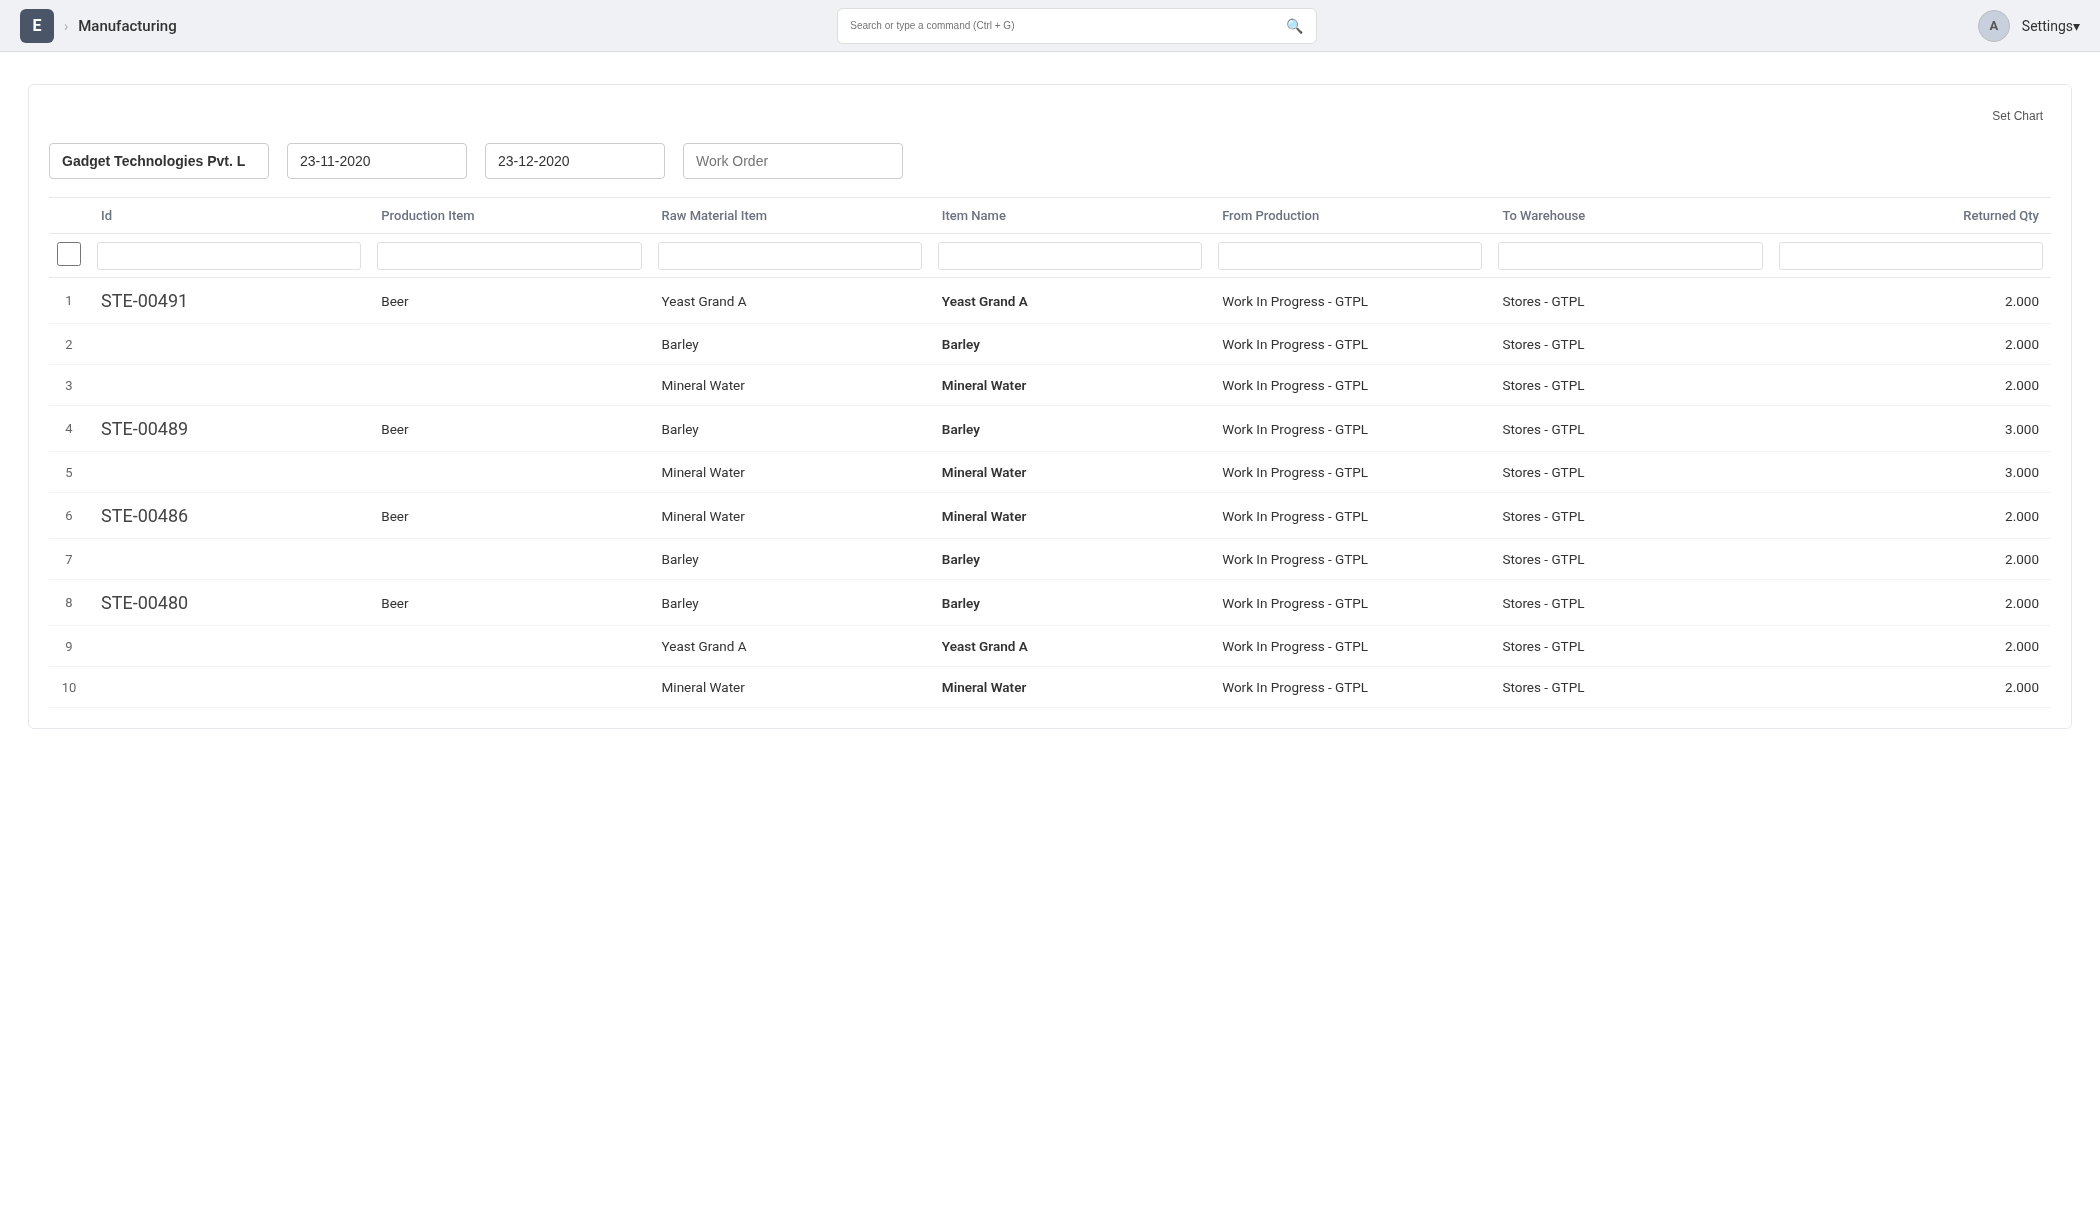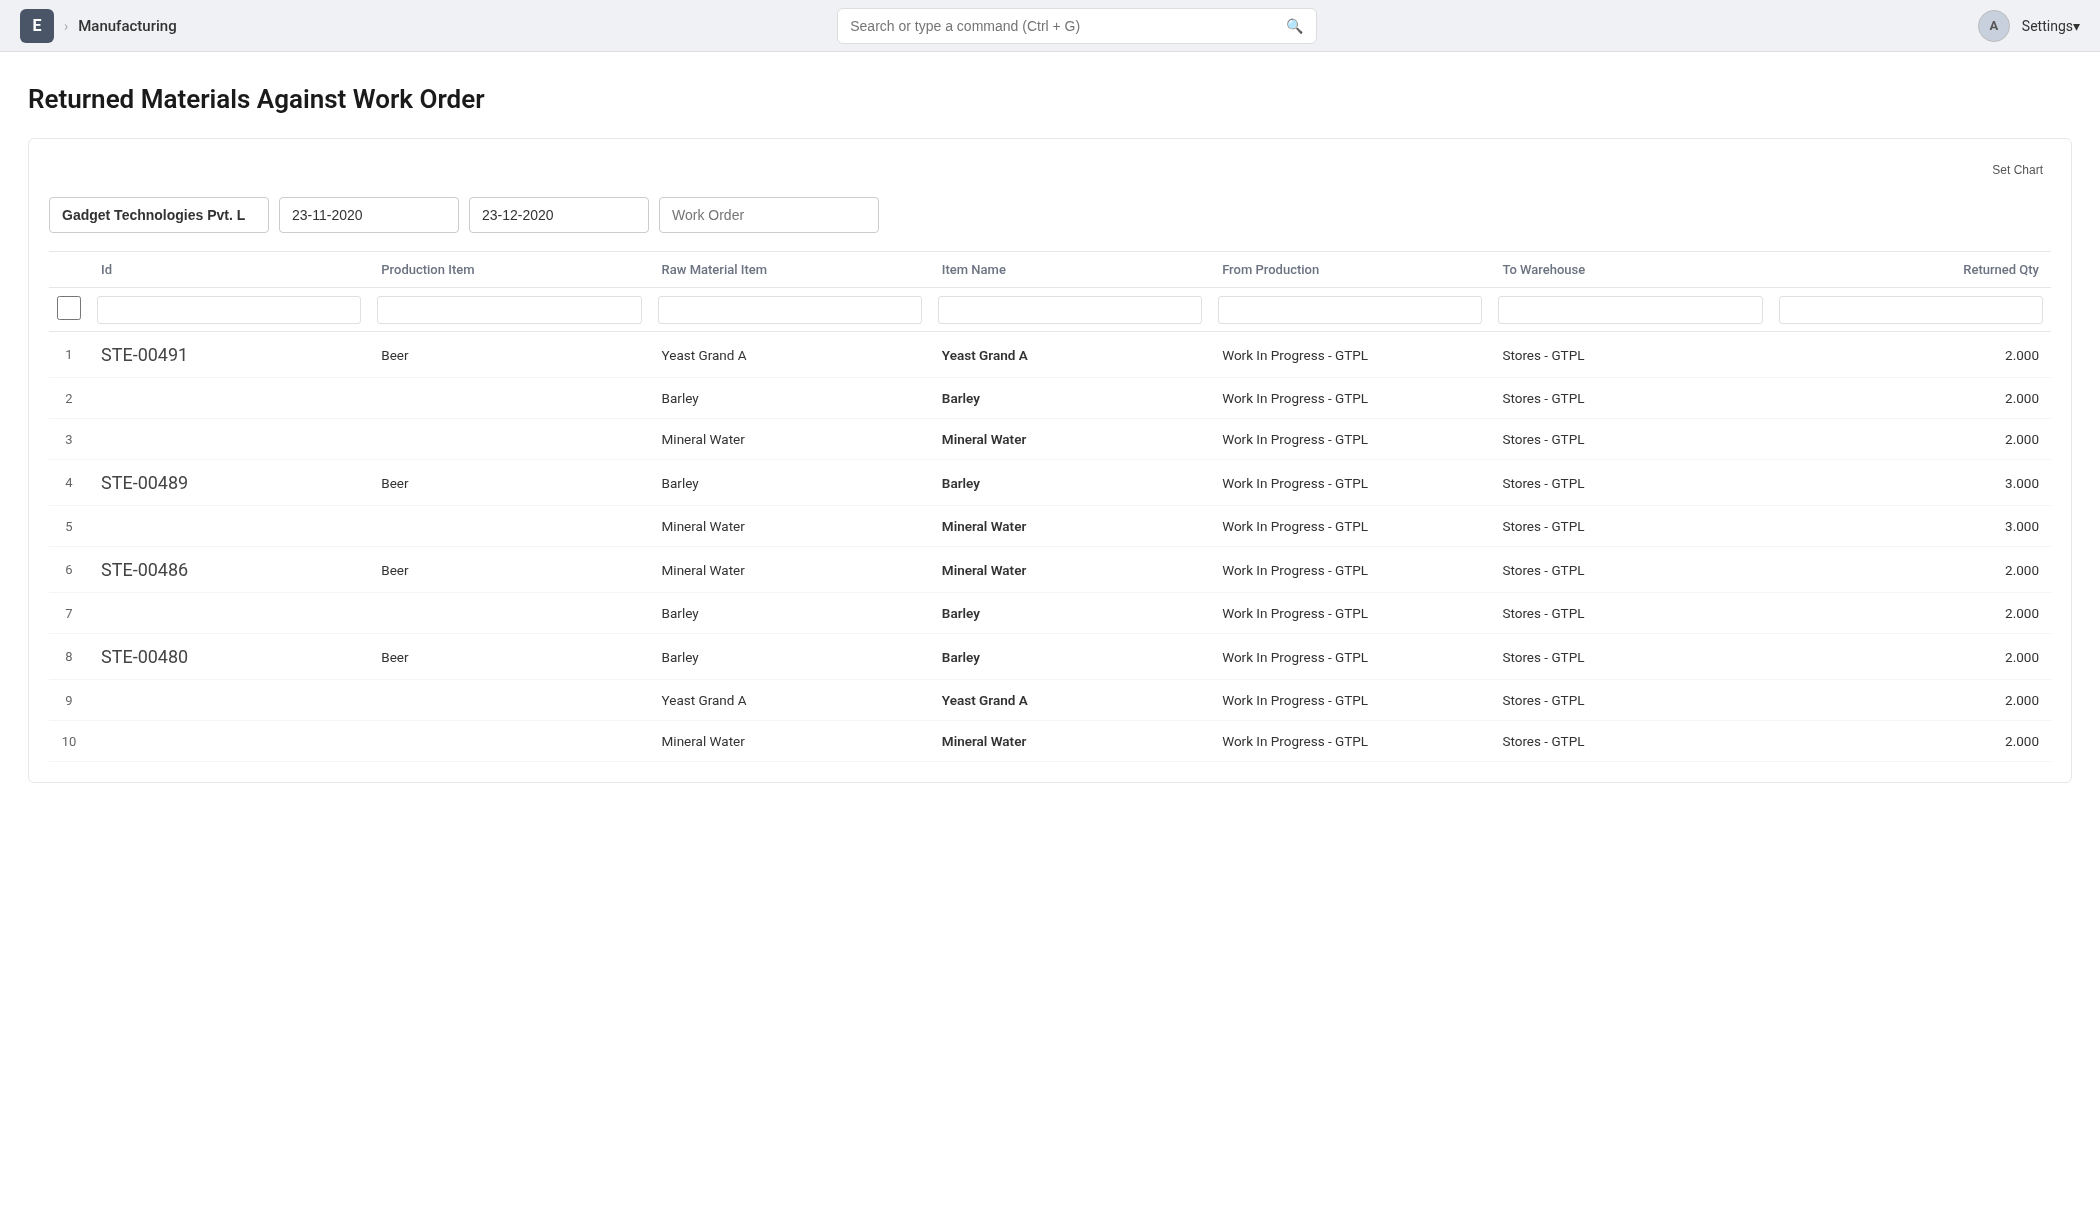--- a/index.html
+++ b/index.html
@@ -58,21 +58,21 @@
       padding: 0 12px;
       gap: 8px;
       color: #aaa;
       font-size: 14px;
     }
     .nav-search input {
       border: none;
       outline: none;
       background: transparent;
       flex: 1;
-      font-size: 14px;
+      font-size: 10px;
       color: #000000;
     }
     .nav-right {
       display: flex;
       align-items: center;
       gap: 12px;
     }
     .avatar {
       width: 32px;
       height: 32px;
@@ -125,21 +125,21 @@
       color: #555;
       cursor: pointer;
       background: transparent;
       border: none;
       padding: 4px 8px;
     }
 
     
     .filter-row {
       display: flex;
-      gap: 10px;
+      gap: 18px;
       margin-bottom: 18px;
       align-items: center;
     }
     .filter-input {
       height: 36px;
       border: 1px solid #ccc;
       border-radius: 4px;
       padding: 0 12px;
       font-size: 14px;
       color: #333;
@@ -234,21 +234,20 @@
   <div class="nav-right">
     <div class="avatar">A</div>
     <div class="settings-btn">
       <span>Settings</span>
       <span>▾</span>
     </div>
   </div>
 </nav>
 
 <div class="page-content">
-  <h1 class="page-title">Returned Materials Against Work Order</h1>
 
   <div class="report-container">
 
     <div class="set-chart-row">
       <button class="set-chart-btn">Set Chart</button>
     </div>
 
     <div class="filter-row">
       <input class="filter-input company" type="text" value="Gadget Technologies Pvt. L" style="">
       <input class="filter-input date" type="text" value="23-11-2020" style="">

